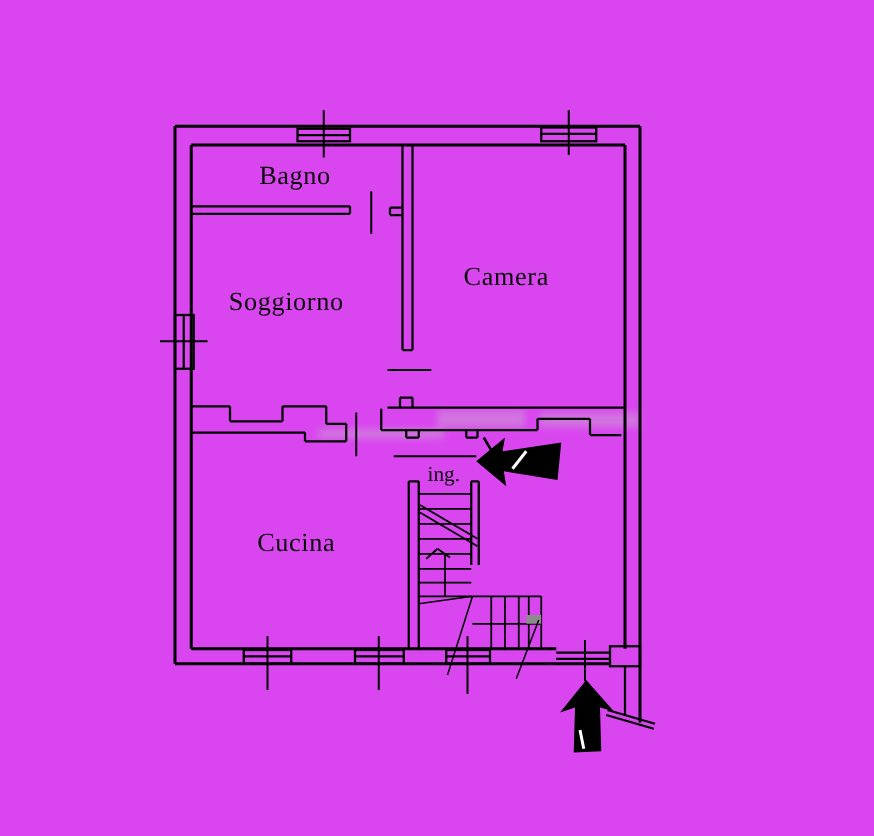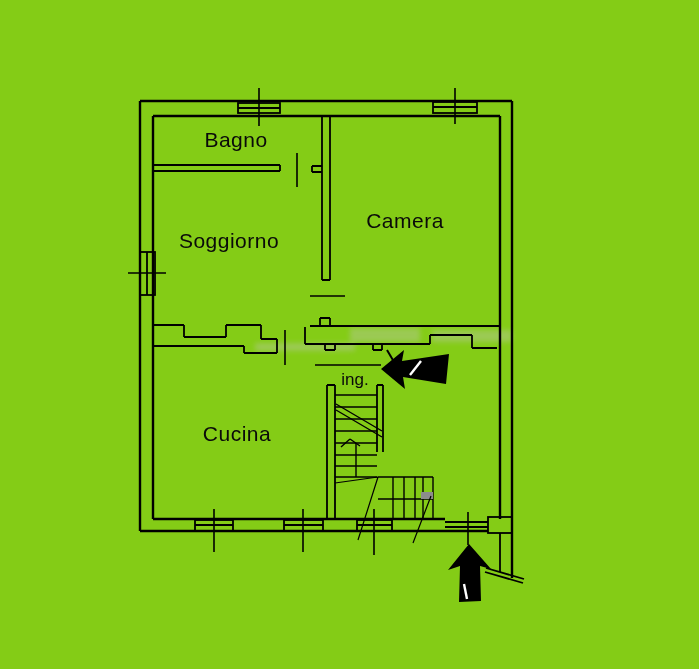--- a/index.html
+++ b/index.html
@@ -1,18 +1,18 @@
 <!DOCTYPE html>
 <html><head>
 <meta charset="utf-8">
 <style>
   html,body{margin:0;padding:0;background:#ffffff;}
   .page{
-    width:699px;height:669px;background:#84cc16;position:relative;overflow:hidden;
-    font-family:Liberation Sans, sans-serif;
+    width:699px;height:669px;background:#d946ef;position:relative;overflow:hidden;
+    font-family:Liberation Serif, serif;
   }
   svg{display:block;}
   .wall{stroke:#000000;stroke-width:2.4;fill:none;stroke-linecap:butt;stroke-linejoin:miter;}
   .wall-thin{stroke:#000000;stroke-width:1.8;fill:none;}
   .win{stroke:#000000;stroke-width:1.8;fill:none;}
   .tick{stroke:#000000;stroke-width:1.6;fill:none;}
   .stair{stroke:#000000;stroke-width:1.4;fill:none;}
   .cut{stroke:#000000;stroke-width:1.2;fill:none;}
   .room-label{font-size:21px;fill:#0a0a0a;letter-spacing:0.5px;}
   .small-label{font-size:17px;fill:#0a0a0a;}

